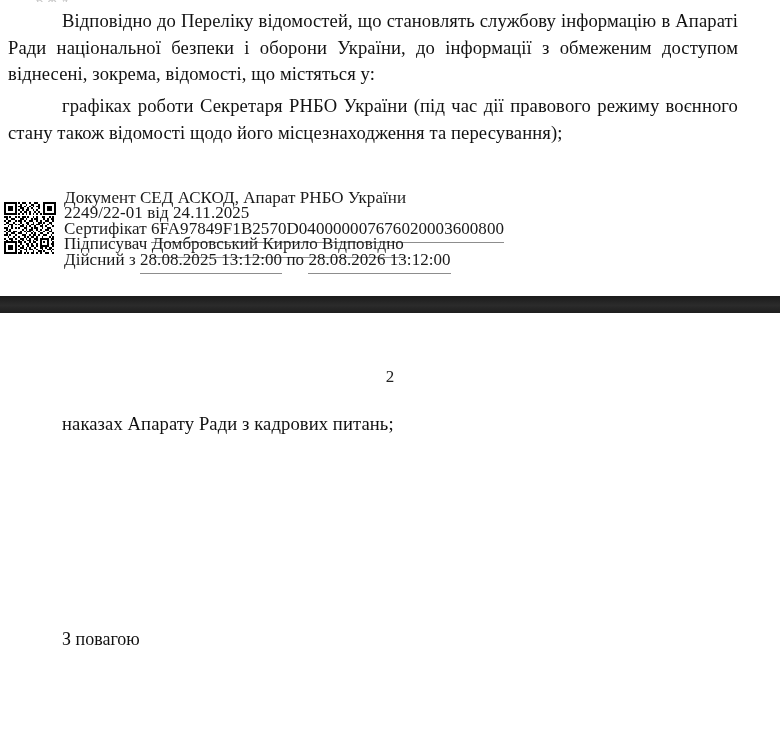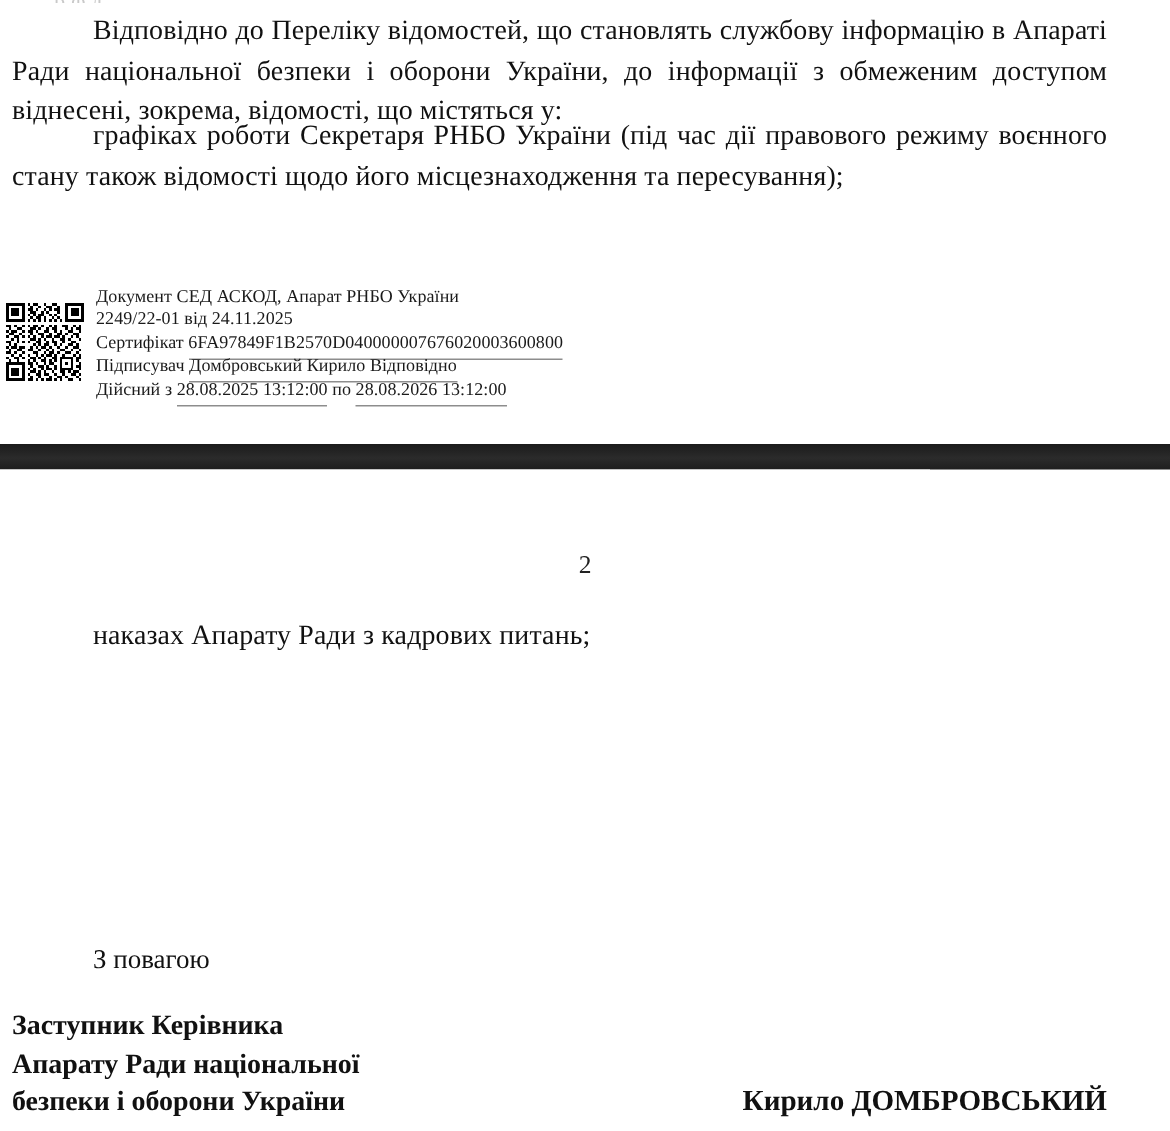--- a/index.html
+++ b/index.html
@@ -51,21 +51,21 @@
     text-justify: inter-word;
     letter-spacing: 0.1px;
   }
   .body-text p {
     margin: 0;
     text-indent: 54px;
   }
 
   
   #para-perelik { top: 8px; }
-  #para-grafik  { top: 78px; }
+  #para-grafik  { top: 93px; }
 
   
   #signature-stamp {
     position: absolute;
     left: 4px;
     top: 176px;
     width: 420px;
     height: 104px;
   }
   #qr-code {
@@ -74,21 +74,21 @@
     top: 2px;
     width: 52px;
     height: 100px;
     display: block;
   }
   .stamp-lines {
     position: absolute;
     left: 60px;
     top: 14px;
     width: 356px;
-    font-size: 12px;
+    font-size: 17px;
     line-height: 15.4px;
     color: #1a1a1a;
     white-space: nowrap;
     letter-spacing: 0.05px;
   }
   .stamp-lines div { height: 15.4px; }
   .uline {
     border-bottom: 1px solid #8d8d8d;
     padding-bottom: 4px;
   }
@@ -432,19 +432,13 @@
   <div id="page-number">2</div>
 
   <div class="body-text" id="para-nakazah">
     <p>наказах Апарату Ради з кадрових питань;</p>
   </div>
 
 
 
   <div id="closing">З повагою</div>
 
-  <div id="signatory-block">
-    <div id="signatory-title" style="white-space: pre-line;">Заступник Керівника
-Апарату Ради національної
-безпеки і оборони України</div>
-    <div id="signatory-name">Кирило ДОМБРОВСЬКИЙ</div>
-  </div>
 </section>
 
 </body></html>

